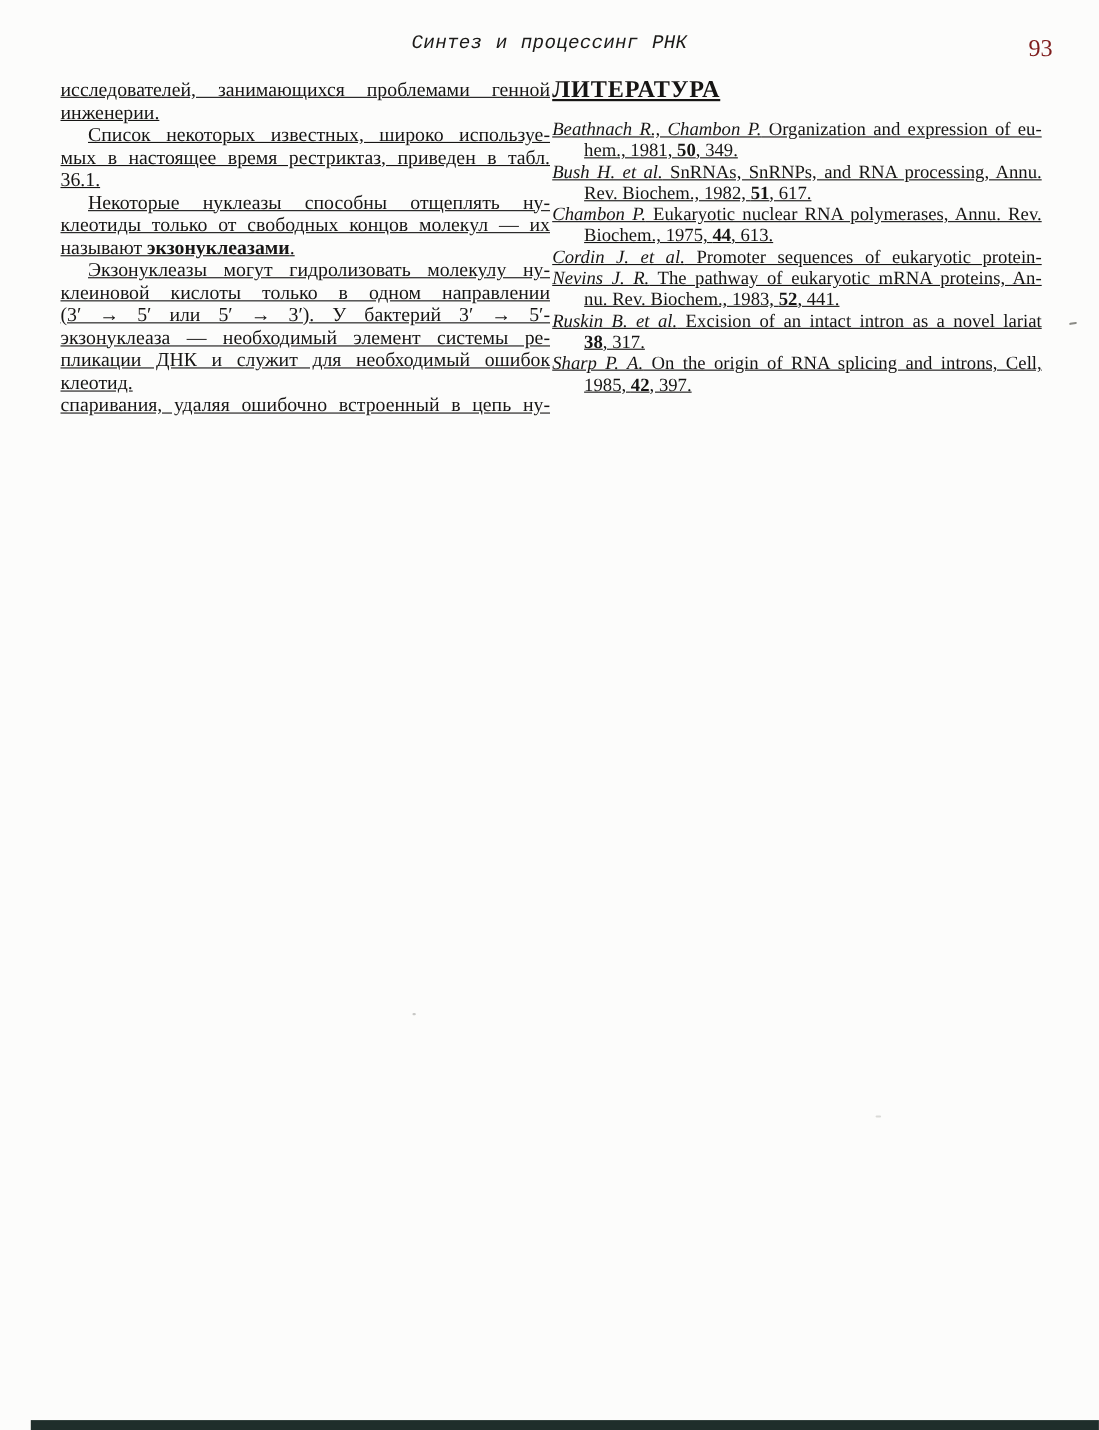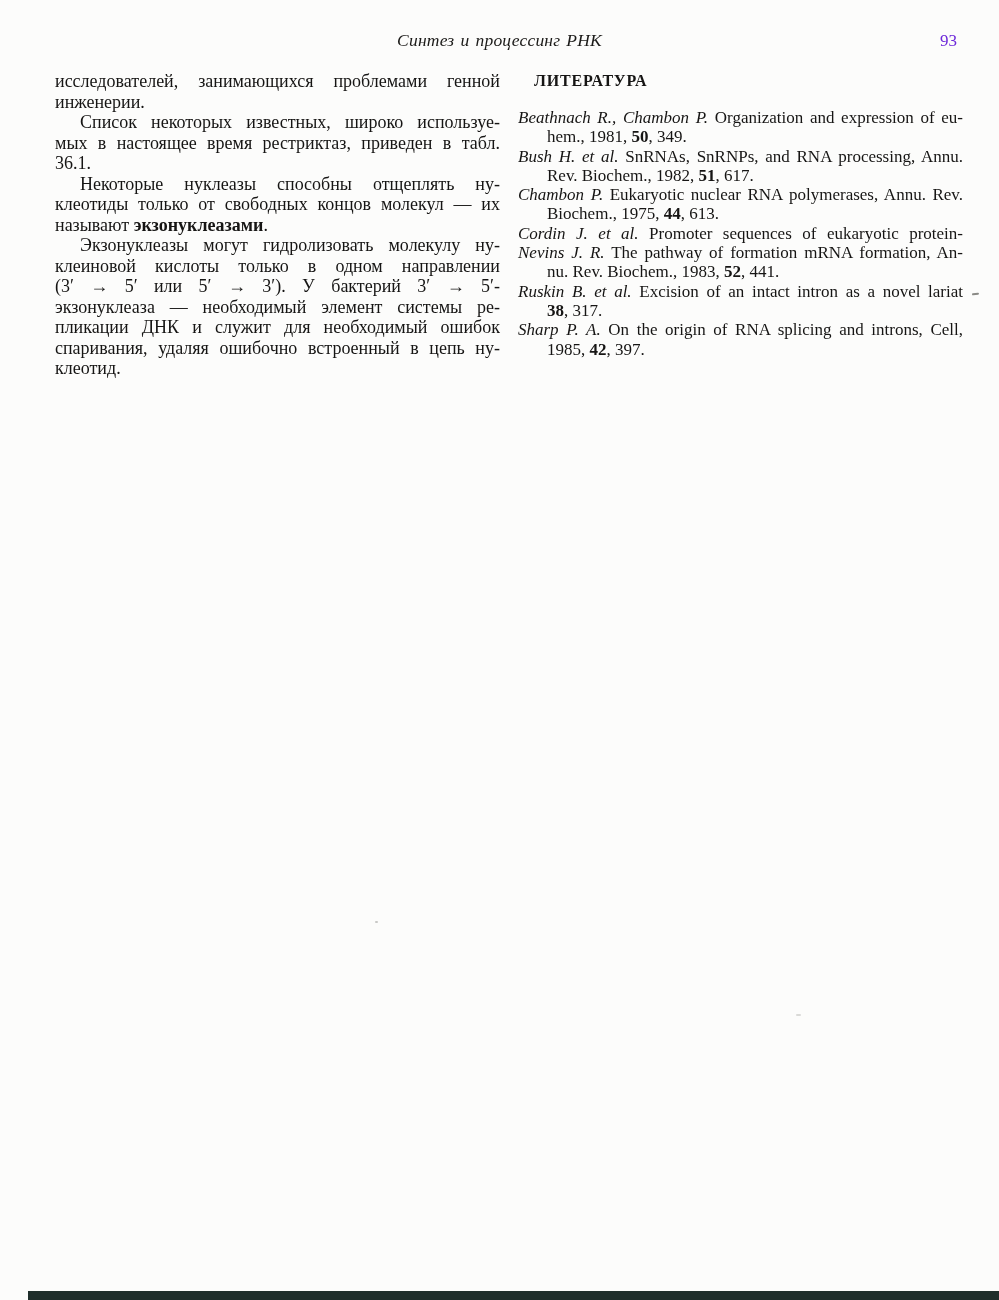--- a/index.html
+++ b/index.html
@@ -15,52 +15,53 @@
 
   
   .running-head {
     position: absolute; top: 30px; left: 0; right: 0;
     text-align: center;
     font-style: italic;
     font-size: 17.5px;
     color: #1b1a18;
     letter-spacing: 0.2px;
     word-spacing: 1.5px;
+    font-family: Liberation Mono, monospace;
   }
   .page-number {
     position: absolute; top: 31px; right: 42px;
-    font-size: 17px; color: #6d28d9;
+    font-size: 22px; color: #7f1d1d;
   }
 
   
   .columns {
     position: absolute; top: 71px; left: 55px;
-    display: flex; gap: 18px;
+    display: flex; gap: 2px; text-decoration: underline;
   }
   .col-left  { width: 445px; font-size: 18px;  line-height: 20.5px; }
   .col-right { width: 445px; font-size: 17px;  line-height: 19.3px; }
 
   .para, .ref { margin: 0; }
 
   .line {
     display: block;
     text-align: justify;
     text-align-last: justify;
     white-space: nowrap;
   }
   .line.last { text-align-last: left; }
   .line.ind  { text-indent: 25px; }   
   .line.hang { padding-left: 29px; }  
 
   .it { font-style: italic; }
   .bd { font-weight: bold; }
 
   .refs-heading {
-    margin: 0 0 17px 16px;
-    font-size: 16px;
+    margin: 0 0 17px 0;
+    font-size: 22px;
     font-weight: bold;
     letter-spacing: 0.8px;
     line-height: 20px;
   }
 
   
   .scan-bar {
     position: absolute; left: 28px; right: 0; bottom: 0; height: 9px;
     background: #1f2e2b;
   }
@@ -94,22 +95,22 @@
           <div class="line ind"><span class="rm">Некоторые нуклеазы способны отщеплять ну-</span></div>
           <div class="line"><span class="rm">клеотиды только от свободных концов молекул — их</span></div>
           <div class="line last"><span class="rm">называют </span><span class="bd">экзонуклеазами</span><span class="rm">.</span></div>
         </div>
         <div class="para">
           <div class="line ind"><span class="rm">Экзонуклеазы могут гидролизовать молекулу ну-</span></div>
           <div class="line"><span class="rm">клеиновой кислоты только в одном направлении</span></div>
           <div class="line"><span class="rm">(3′ → 5′ или 5′ → 3′). У бактерий 3′ → 5′-</span></div>
           <div class="line"><span class="rm">экзонуклеаза — необходимый элемент системы ре-</span></div>
           <div class="line"><span class="rm">пликации ДНК и служит для необходимый ошибок</span></div>
+          <div class="line last"><span class="rm">клеотид.</span></div>
           <div class="line"><span class="rm">спаривания, удаляя ошибочно встроенный в цепь ну-</span></div>
-          <div class="line last"><span class="rm">клеотид.</span></div>
         </div>
       </section>
 
     <section class="col-right">
       <h2 class="refs-heading">ЛИТЕРАТУРА</h2>
       <div>
           <div class="ref">
             <div class="line"><span class="it">Beathnach R., Chambon P.</span><span class="rm"> Organization and expression of eu-</span></div>
             <div class="line last hang"><span class="rm">hem., 1981, </span><span class="bd">50</span><span class="rm">, 349.</span></div>
           </div>
@@ -118,21 +119,21 @@
             <div class="line last hang"><span class="rm">Rev. Biochem., 1982, </span><span class="bd">51</span><span class="rm">, 617.</span></div>
           </div>
           <div class="ref">
             <div class="line"><span class="it">Chambon P.</span><span class="rm"> Eukaryotic nuclear RNA polymerases, Annu. Rev.</span></div>
             <div class="line last hang"><span class="rm">Biochem., 1975, </span><span class="bd">44</span><span class="rm">, 613.</span></div>
           </div>
           <div class="ref">
             <div class="line"><span class="it">Cordin J. et al.</span><span class="rm"> Promoter sequences of eukaryotic protein-</span></div>
           </div>
           <div class="ref">
-            <div class="line"><span class="it">Nevins J. R.</span><span class="rm"> The pathway of formation mRNA formation, An-</span></div>
+            <div class="line"><span class="it">Nevins J. R.</span><span class="rm"> The pathway of eukaryotic mRNA proteins, An-</span></div>
             <div class="line last hang"><span class="rm">nu. Rev. Biochem., 1983, </span><span class="bd">52</span><span class="rm">, 441.</span></div>
           </div>
           <div class="ref">
             <div class="line"><span class="it">Ruskin B. et al.</span><span class="rm"> Excision of an intact intron as a novel lariat</span></div>
             <div class="line last hang"><span class="bd">38</span><span class="rm">, 317.</span></div>
           </div>
           <div class="ref">
             <div class="line"><span class="it">Sharp P. A.</span><span class="rm"> On the origin of RNA splicing and introns, Cell,</span></div>
             <div class="line last hang"><span class="rm">1985, </span><span class="bd">42</span><span class="rm">, 397.</span></div>
           </div>

